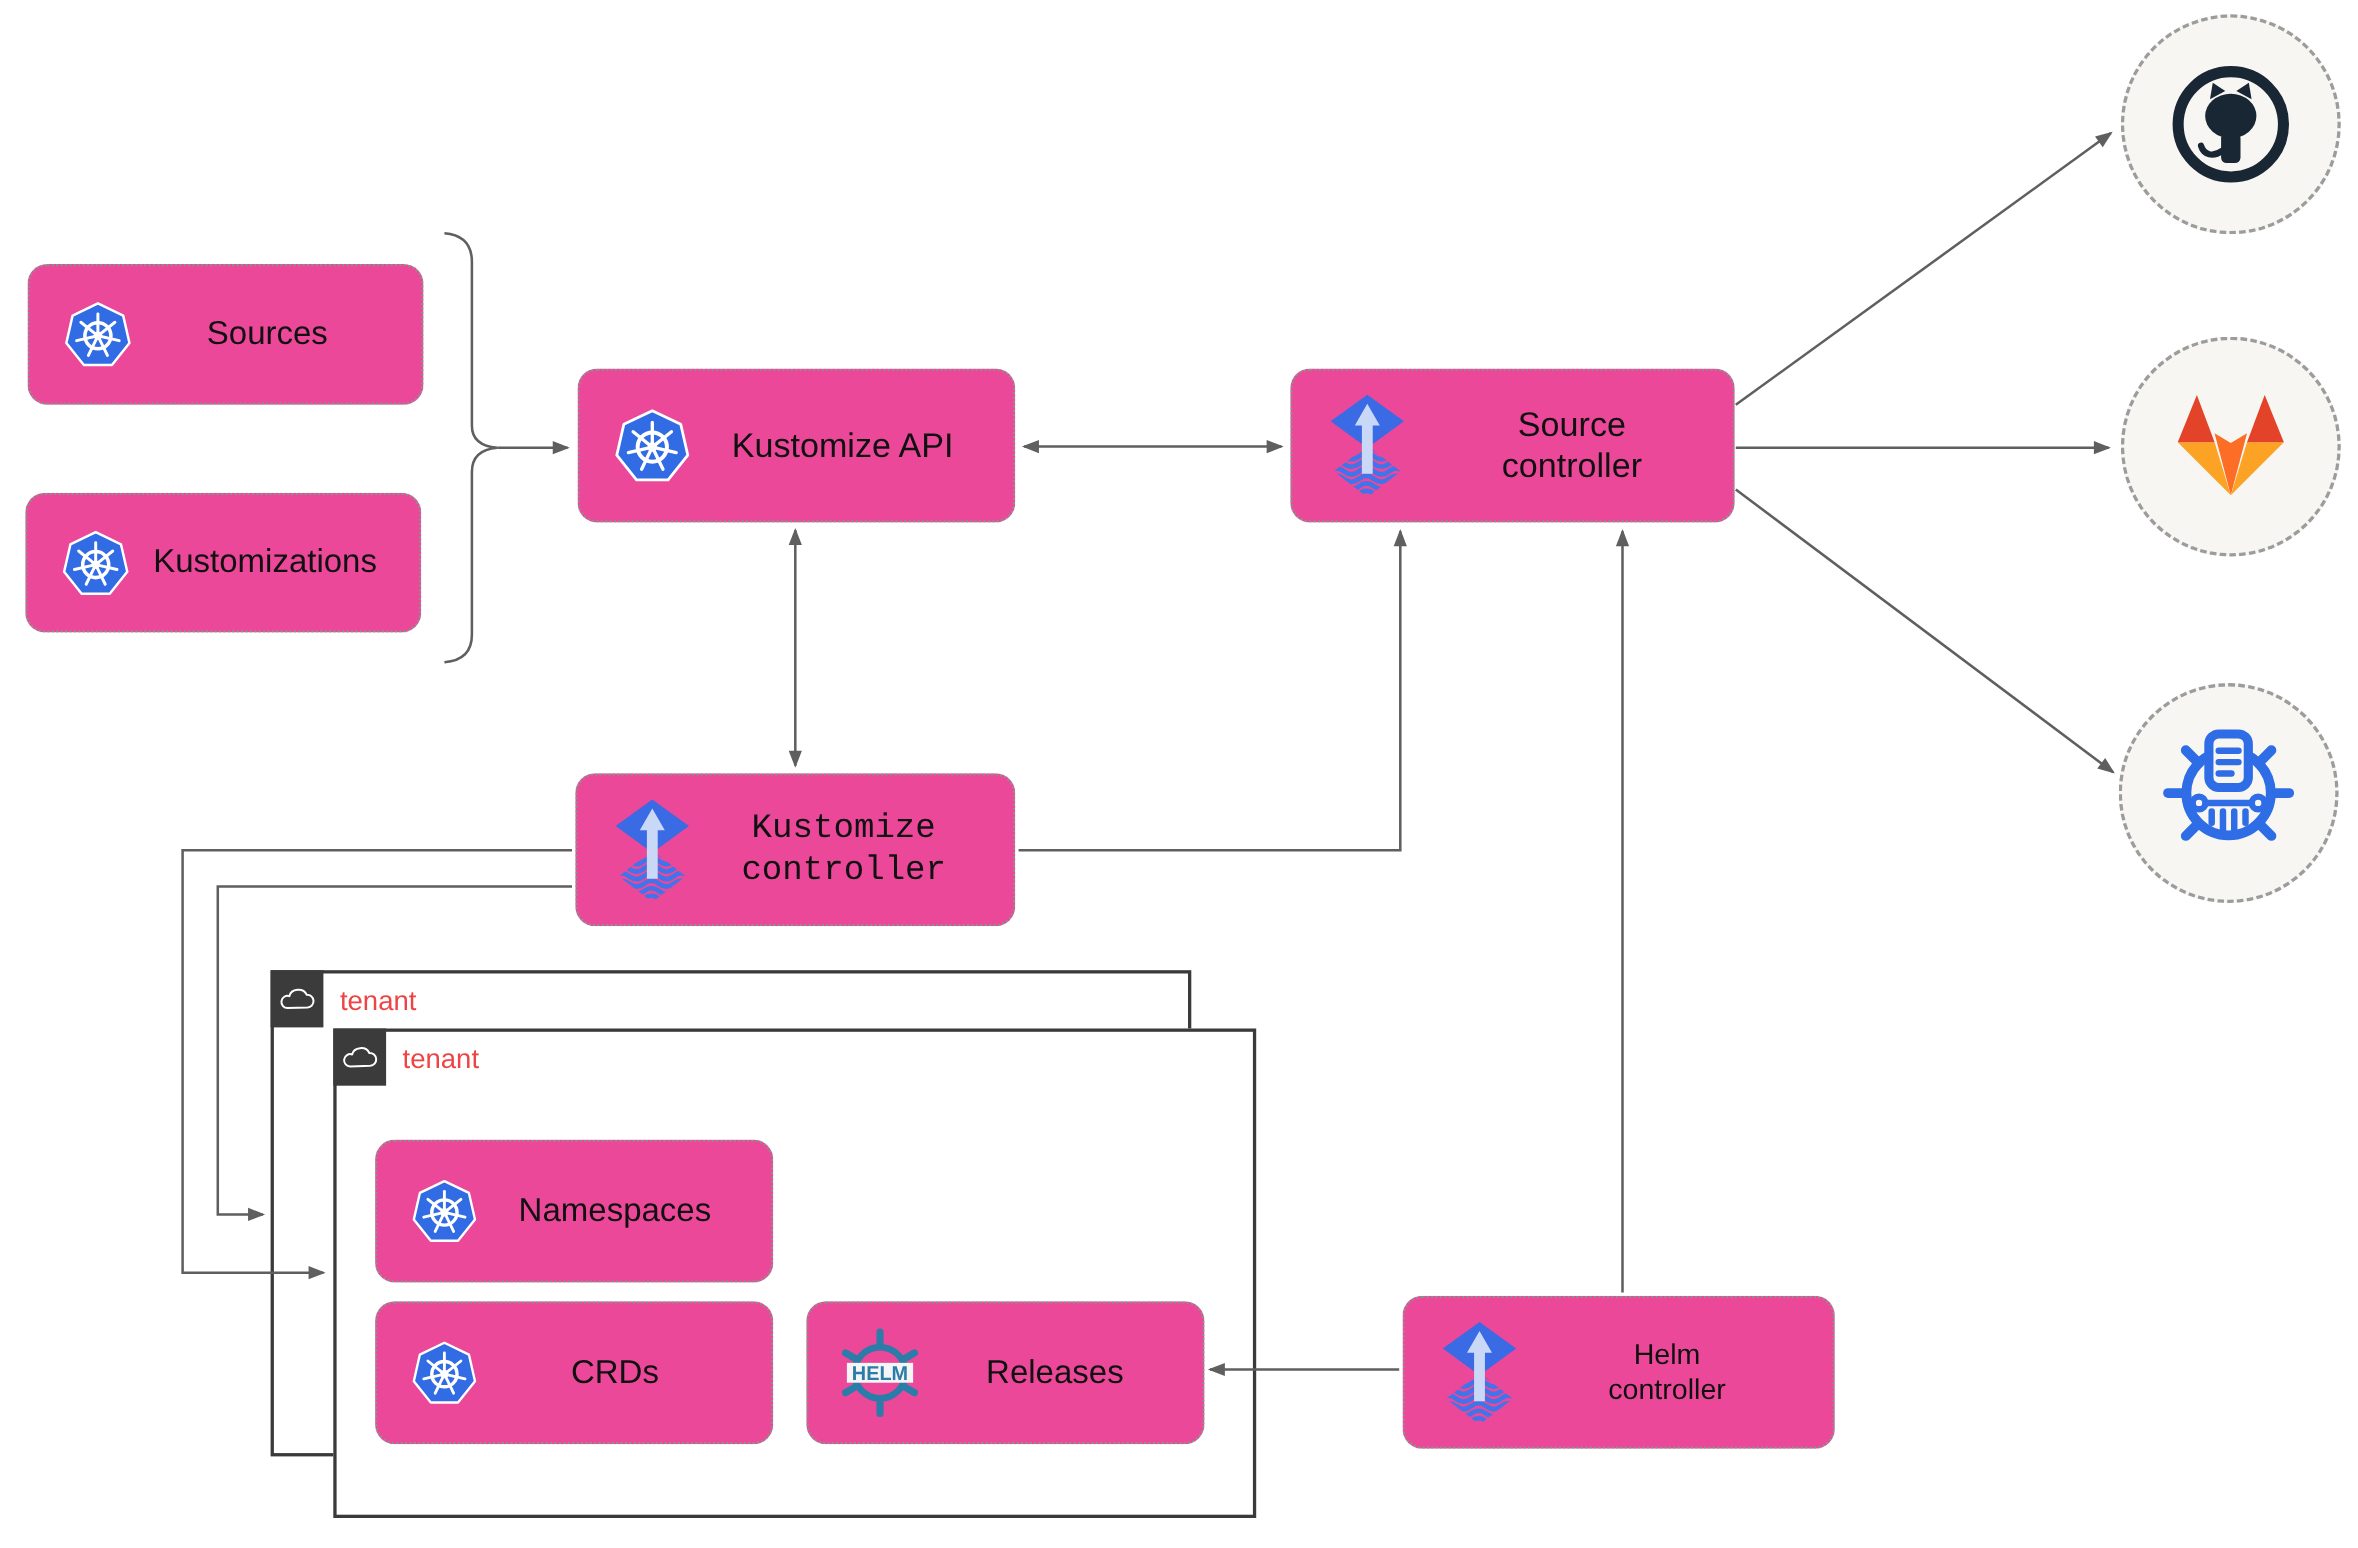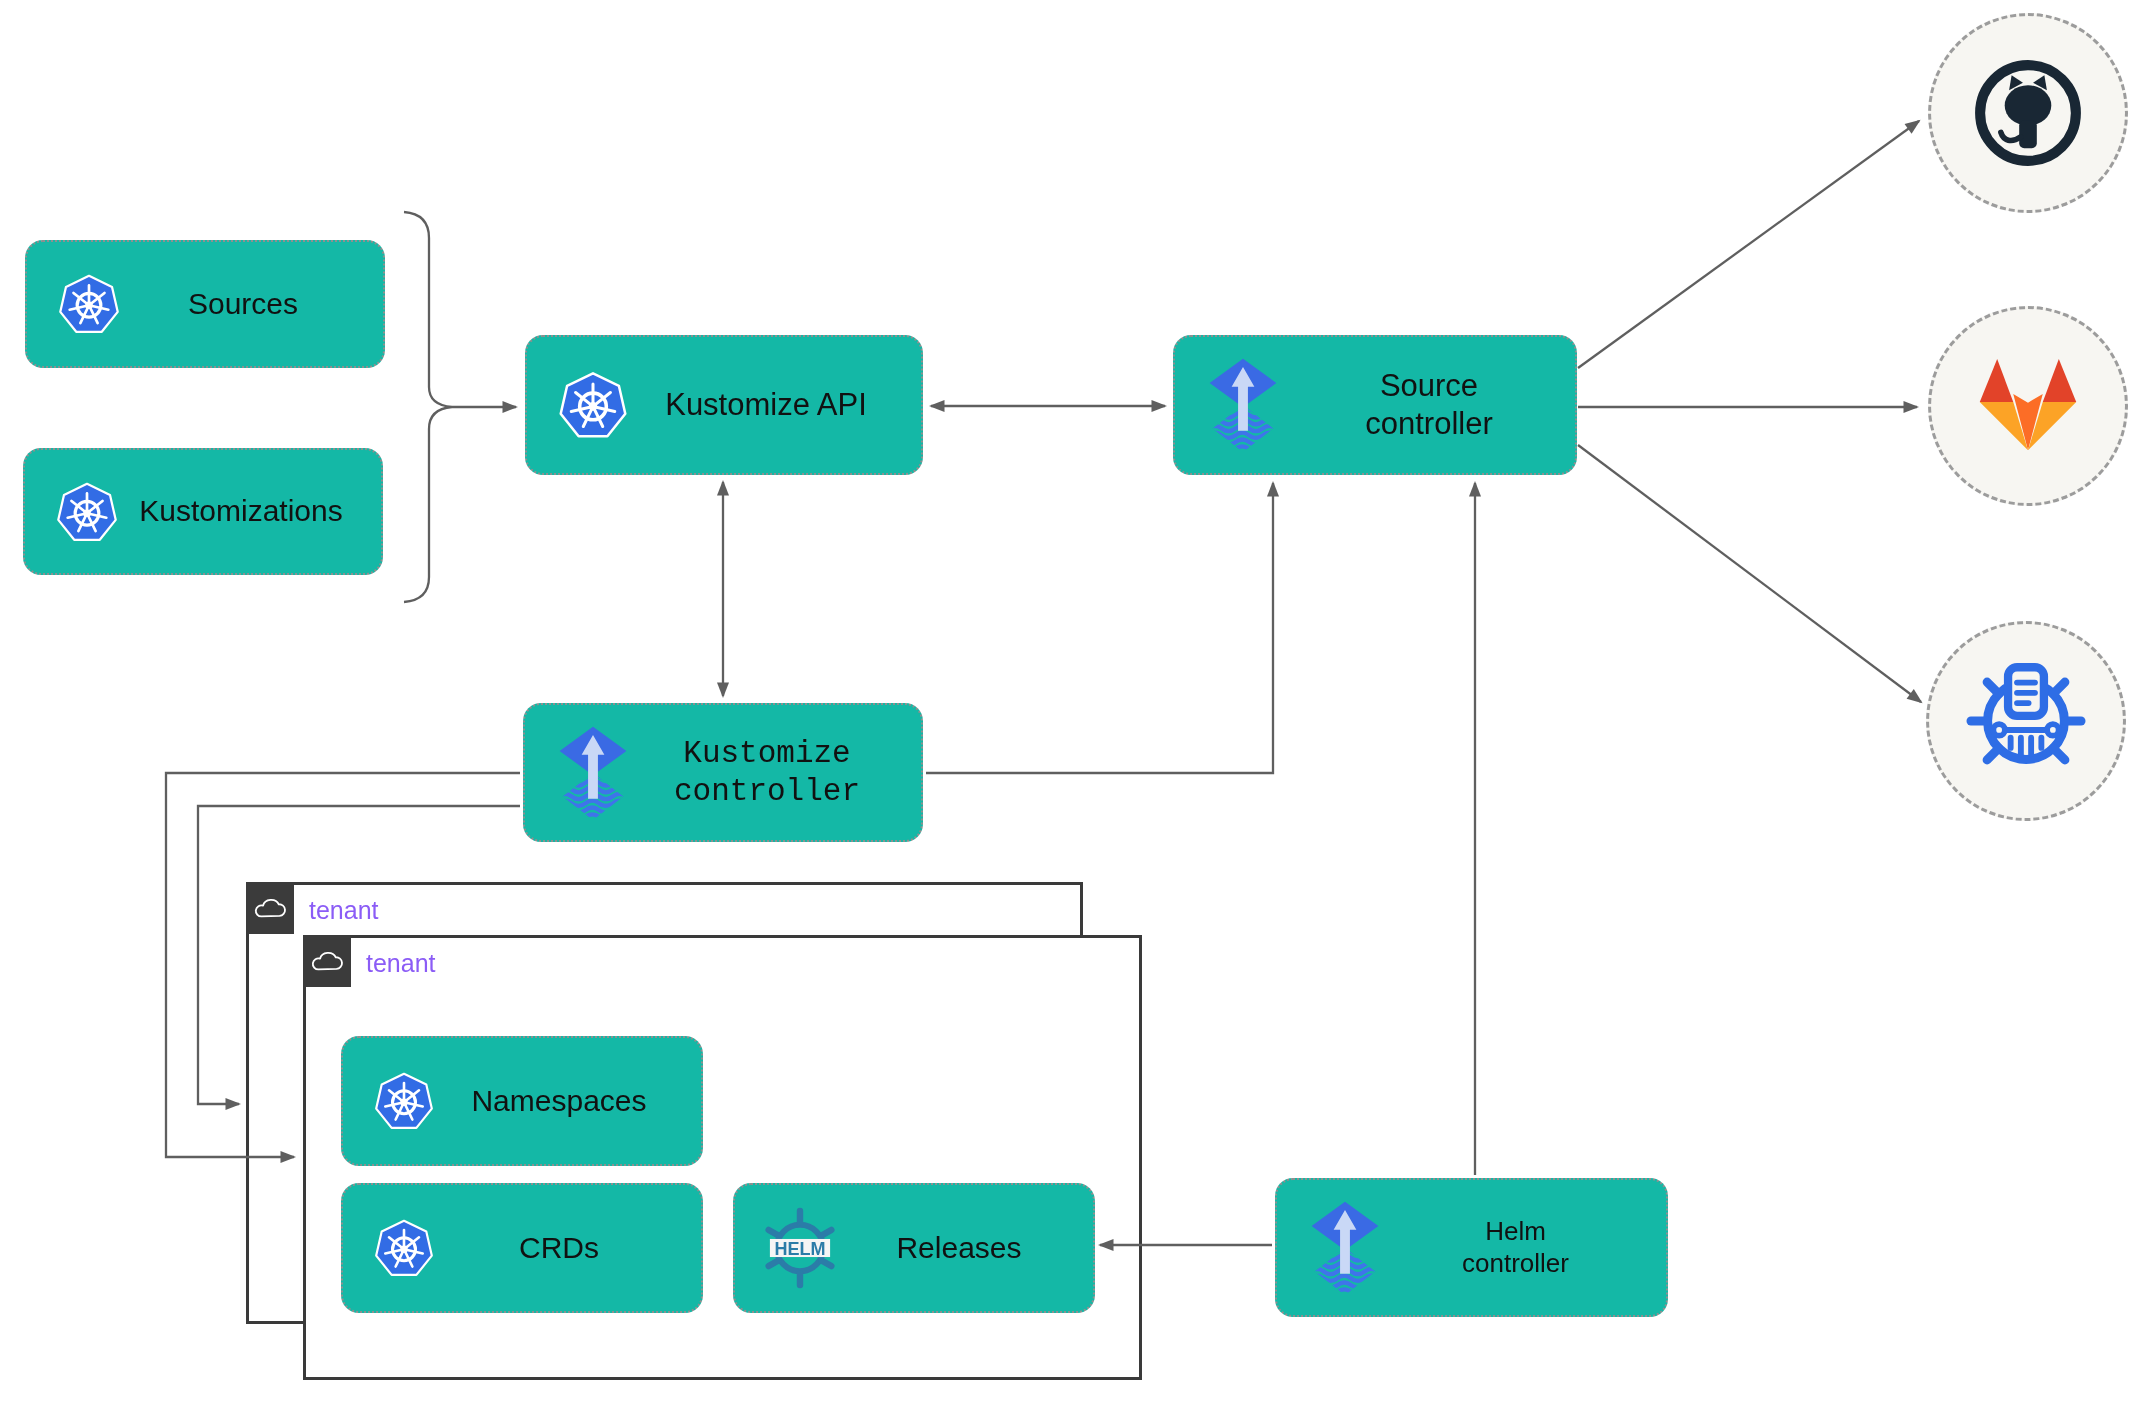--- a/index.html
+++ b/index.html
@@ -1,21 +1,21 @@
 <!DOCTYPE html>
 <html><head>
 <meta charset="utf-8">
 <style>
   html,body{margin:0;padding:0;background:#fff;}
   #canvas{
     position:relative;width:2144px;height:1407px;background:#ffffff;
     font-family:"Liberation Sans", sans-serif;overflow:hidden;
   }
   .node{
-    position:absolute;background:#14b8a6;border:2px dotted #8F8F8F;
+    position:absolute;background:#ec4899;border:2px dotted #8F8F8F;
     border-radius:18px;display:flex;align-items:center;
     padding:0 18px 0 30px;box-sizing:border-box;z-index:3;
   }
   .node .lbl{
     flex:1;display:flex;justify-content:center;align-items:center;
     font-size:30px;color:#111;line-height:1.22;text-align:center;
   }
   .node .lbl span{display:inline-block;}
   .icon{flex:0 0 auto;}
   .circle-node{
@@ -26,21 +26,21 @@
   .tenant{
     position:absolute;background:#ffffff;border:3px solid #3A3A3A;
     box-sizing:border-box;z-index:1;
   }
   .tenant .tab{
     position:absolute;left:-3px;top:-3px;width:48px;height:52px;
     background:#3B3B3B;display:flex;align-items:center;justify-content:center;
   }
   .tenant .tenant-lbl{
     position:absolute;left:60px;top:0;height:50px;display:flex;align-items:center;
-    font-size:25px;color:#8b5cf6;
+    font-size:25px;color:#ef4444;
   }
   #connectors{position:absolute;left:0;top:0;z-index:5;pointer-events:none;}
   svg{display:block;}
 </style>
 </head>
 <body>
 
 <div id="canvas">
 
   <svg width="0" height="0" style="position:absolute" aria-hidden="true">

